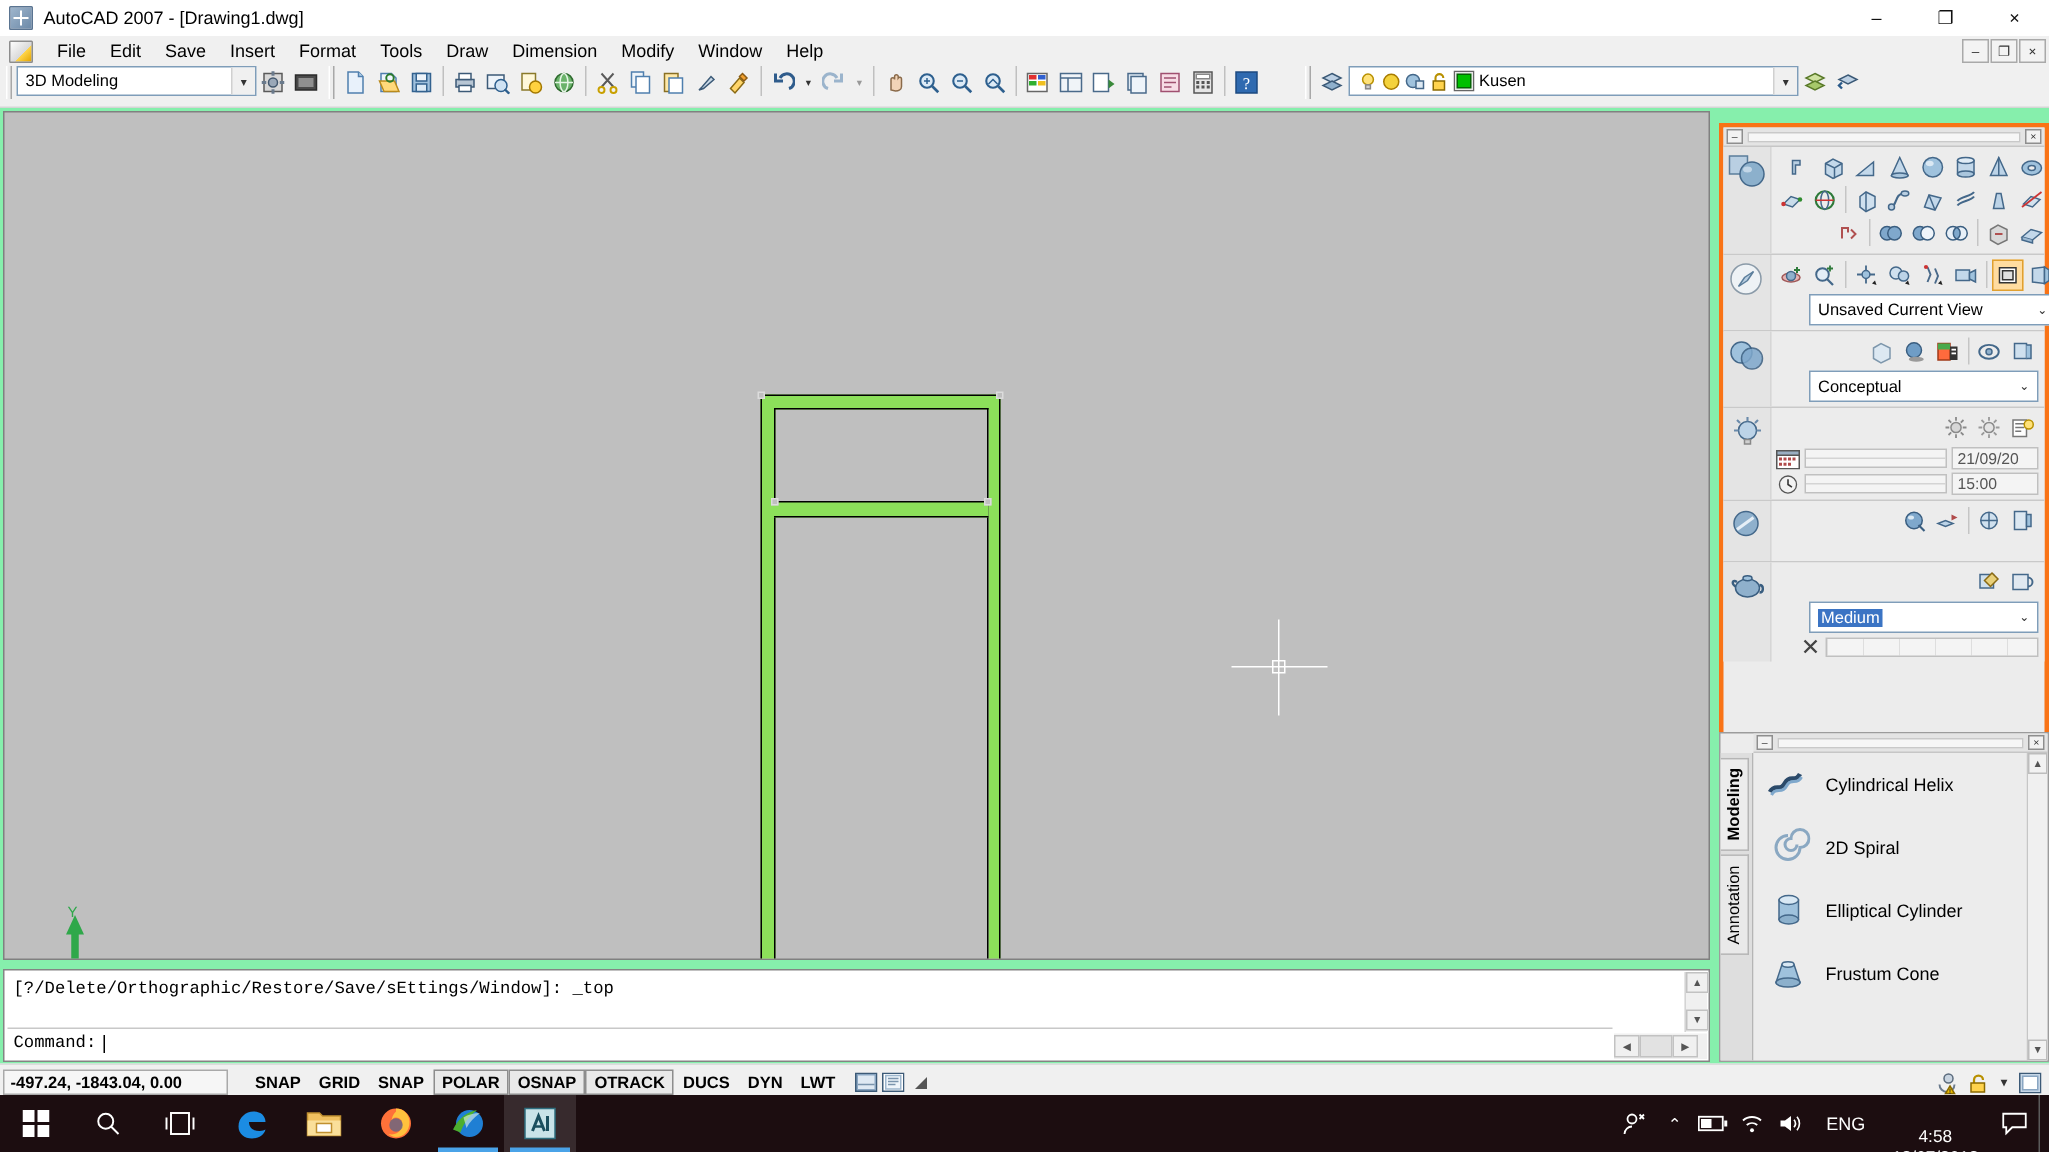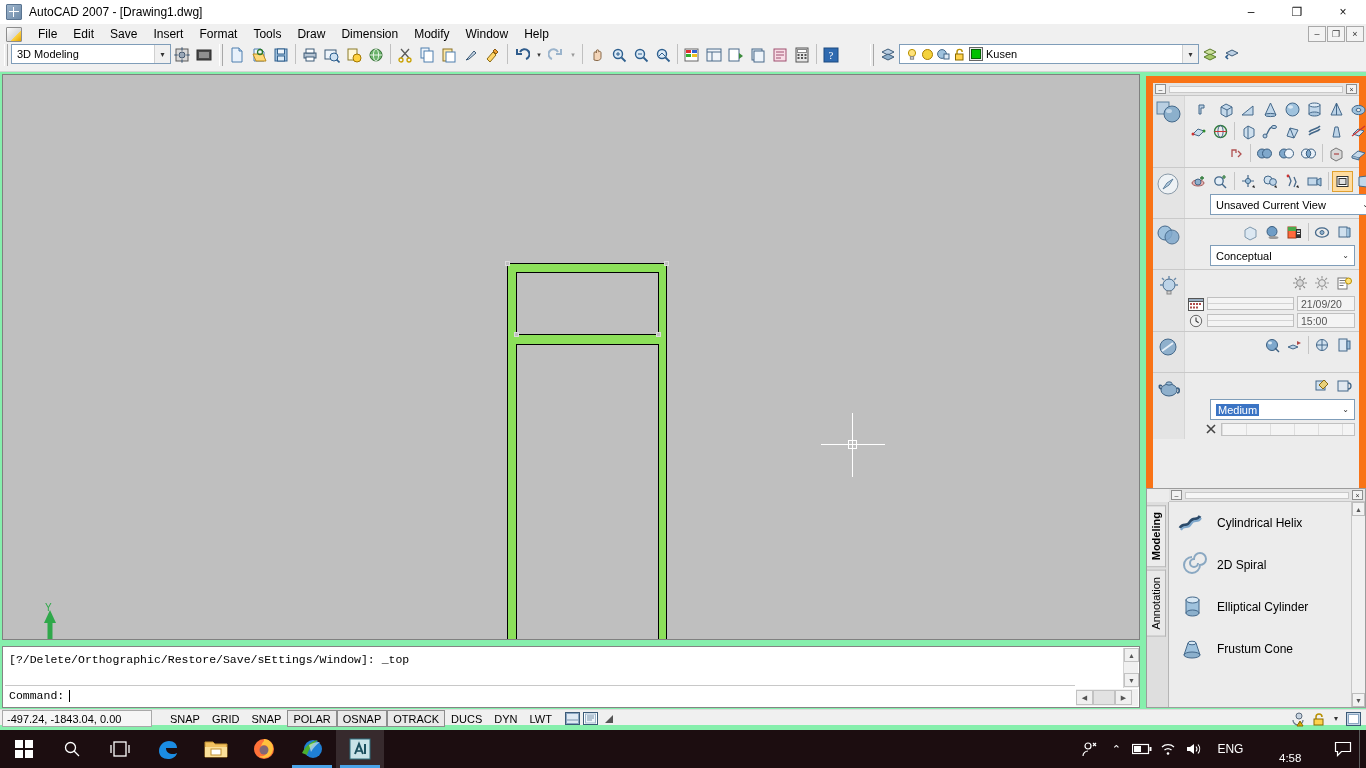--- a/index.html
+++ b/index.html
@@ -150,40 +150,40 @@
     background:#f0f0f0; display:flex; align-items:center;
   }
   .cmd-hbar .hb{
     width:17px;height:15px;border:1px solid #c2c2c2;background:#f0f0f0;
     display:flex;align-items:center;justify-content:center;font-size:7px;color:#555;
   }
   .cmd-hbar .thumb{width:22px;height:15px;background:#e2e2e2;border:1px solid #c2c2c2;}
 
   
   .statusbar {
-    position:absolute; left:0; top:709px; width:1366px; height:16px;
-    background:#f0f0f0; display:flex; align-items:flex-start; border-top:1px solid #dcdcdc;
+    position:absolute; left:0; top:709px; width:1366px; height:21px;
+    background:#f0f0f0; display:flex; align-items:flex-end; border-top:1px solid #dcdcdc;font-weight:bold;
   }
   .coords {
     width:150px; height:17px; margin-left:2px; border:1px solid #a9a9a9;
     background:#f6f6f6; display:flex; align-items:center; padding-left:4px;
     font-size:11px; color:#000; flex:none;
   }
   .sbtn-toggle {
     height:17px; padding:0 5px; margin:0 0px; font-size:11px; color:#000;
     display:flex;align-items:center; border:1px solid transparent; flex:none;
   }
   .sbtn-toggle.on { border:1px solid #8d8d8d; background:#e9e9e9; }
   .sb-icon { width:18px;height:17px;display:flex;align-items:center;justify-content:center;flex:none;}
   .sb-right { position:absolute; right:4px; display:flex; align-items:center; gap:2px; }
 
   
   .dash {
-    position:absolute; left:1146px; top:76px; width:220px; height:476px;
-    background:#ececec; border:7px solid #f97316;
+    position:absolute; left:1146px; top:82px; width:220px; height:476px;
+    background:#ececec; border:3px solid #f97316;
   }
   .dash-title {
     height:13px; background:#e4e4e4; display:flex; align-items:center;
     border-bottom:1px solid #c6c6c6; padding:0 2px;
   }
   .dt-btn {
     width:11px;height:10px;border:1px solid #8e8e8e;background:#f2f2f2;
     display:flex;align-items:center;justify-content:center;font-size:7px;color:#333;
   }
   .dt-bar{flex:1;height:7px;margin:0 3px;border:1px solid #c9c9c9;background:#f6f6f6;}

